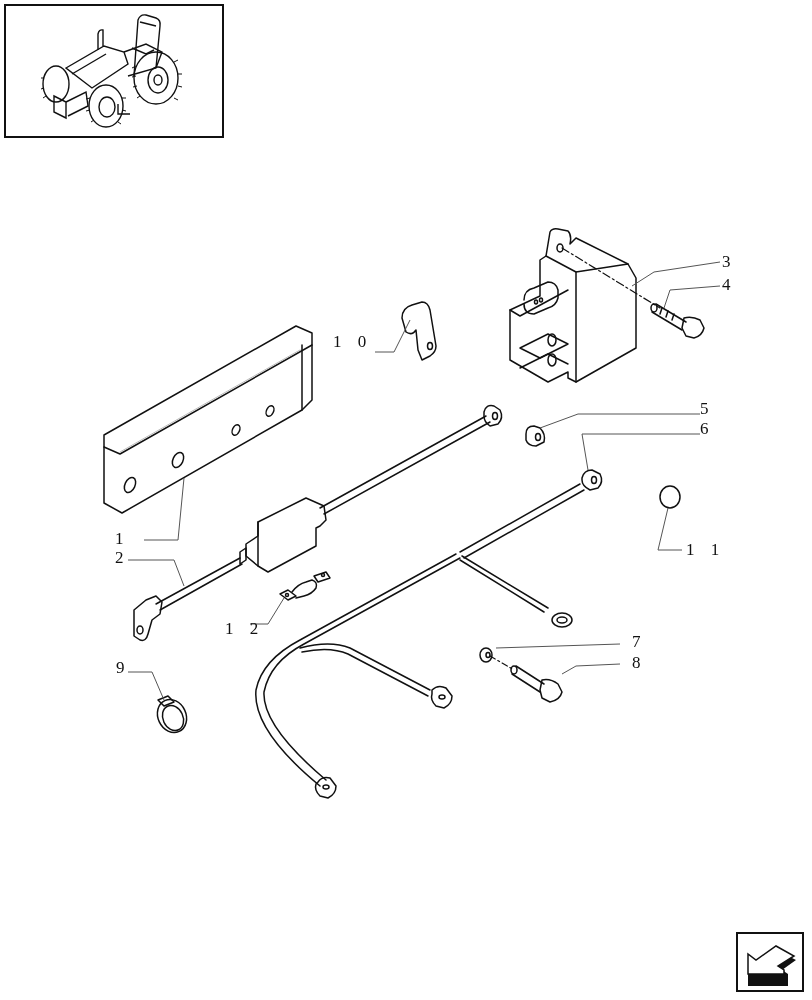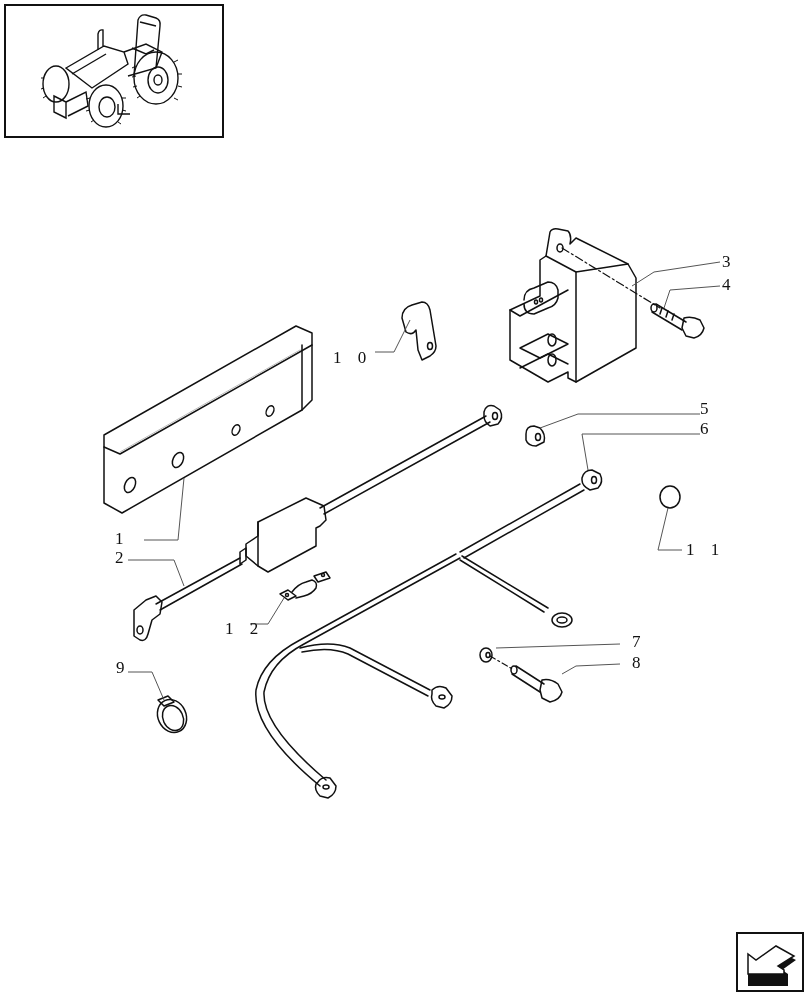--- a/index.html
+++ b/index.html
@@ -168,21 +168,21 @@
     <path d="M128 560 L174 560 L184 586"></path>
     <path d="M268 624 L250 624 M268 624 L284 598"></path>
     <path d="M128 672 L152 672 L164 700"></path>
     <path d="M496 648 L620 644"></path>
     <path d="M562 674 L576 666 L620 664"></path>
   </g>
 </svg>
 
 <div class="callout" style="left:722px;top:253px;">3</div>
 <div class="callout" style="left:722px;top:276px;">4</div>
-<div class="callout" style="left:333px;top:349px;">1 0</div>
+<div class="callout" style="left:333px;top:333px;">1 0</div>
 <div class="callout" style="left:700px;top:400px;">5</div>
 <div class="callout" style="left:700px;top:420px;">6</div>
 <div class="callout" style="left:686px;top:541px;text-align:center;">1 1</div>
 <div class="callout" style="left:115px;top:530px;">1</div>
 <div class="callout" style="left:115px;top:549px;">2</div>
 <div class="callout" style="left:225px;top:612px;margin-top:8px;">1 2</div>
 <div class="callout" style="left:116px;top:659px;">9</div>
 <div class="callout" style="left:632px;top:633px;">7</div>
 <div class="callout" style="left:632px;top:654px;">8</div>
 

